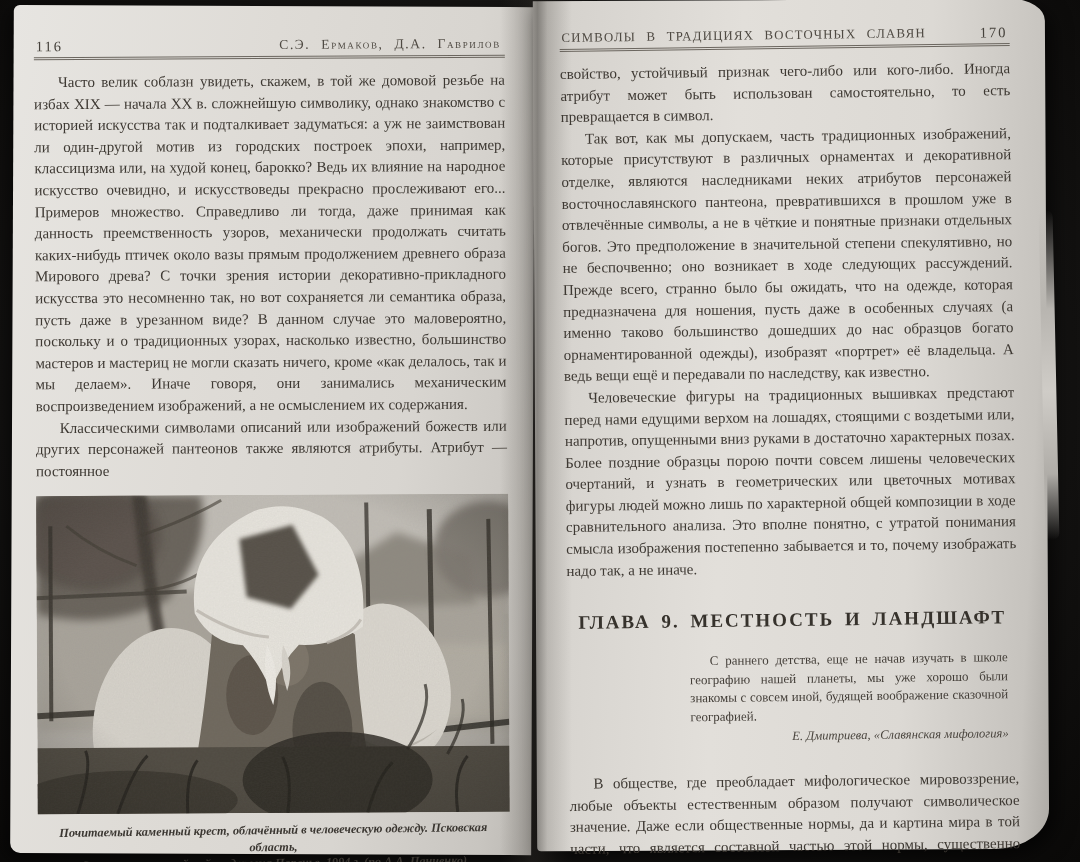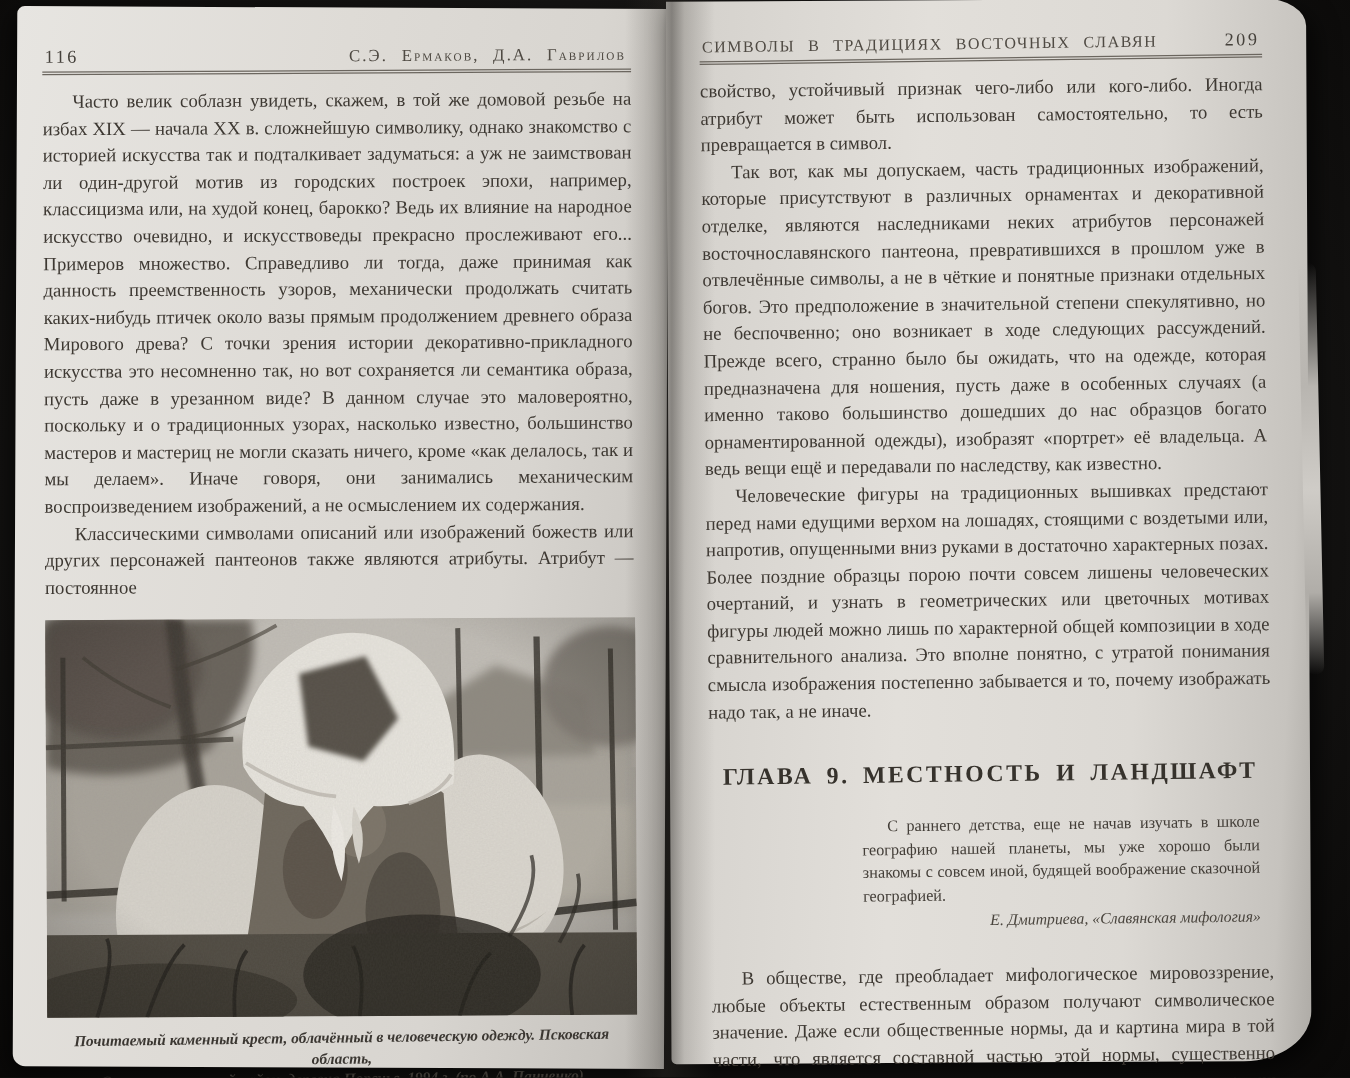--- a/index.html
+++ b/index.html
@@ -168,21 +168,21 @@
           <span>Стругокрасненский район, деревня Поречье, 1994 г. (по А.А. Панченко)</span>
         </figcaption>
       </figure>
     </div>
   </div>
 
   <div class="page page-right">
     <div class="content-right">
       <div class="running-head rh-right">
         <span class="rh-text">СИМВОЛЫ В ТРАДИЦИЯХ ВОСТОЧНЫХ СЛАВЯН</span>
-        <span class="rh-pagenum">209</span>
+        <span class="rh-pagenum">170</span>
       </div>
       <div class="body-text">
         <p class="no-indent">свойство, устойчивый признак чего-либо или кого-либо. Иногда атрибут может быть использован самостоятельно, то есть превращается в символ.</p>
         <p>Так вот, как мы допускаем, часть традиционных изображений, которые присутствуют в различных орнаментах и декоративной отделке, являются наследниками неких атрибутов персонажей восточнославянского пантеона, превратившихся в прошлом уже в отвлечённые символы, а не в чёткие и понятные признаки отдельных богов. Это предположение в значительной степени спекулятивно, но не беспочвенно; оно возникает в ходе следующих рассуждений. Прежде всего, странно было бы ожидать, что на одежде, которая предназначена для ношения, пусть даже в особенных случаях (а именно таково большинство дошедших до нас образцов богато орнаментированной одежды), изобразят «портрет» её владельца. А ведь вещи ещё и передавали по наследству, как известно.</p>
         <p>Человеческие фигуры на традиционных вышивках предстают перед нами едущими верхом на лошадях, стоящими с воздетыми или, напротив, опущенными вниз руками в достаточно характерных позах. Более поздние образцы порою почти совсем лишены человеческих очертаний, и узнать в геометрических или цветочных мотивах фигуры людей можно лишь по характерной общей композиции в ходе сравнительного анализа. Это вполне понятно, с утратой понимания смысла изображения постепенно забывается и то, почему изображать надо так, а не иначе.</p>
       </div>
       <h2 class="chapter-heading">ГЛАВА 9. МЕСТНОСТЬ И ЛАНДШАФТ</h2>
       <div class="epigraph">
         <p class="epigraph-text">С раннего детства, еще не начав изучать в школе географию нашей планеты, мы уже хорошо были знакомы с совсем иной, будящей воображение сказочной географией.</p>
         <p class="attribution">Е. Дмитриева, «Славянская мифология»</p>

